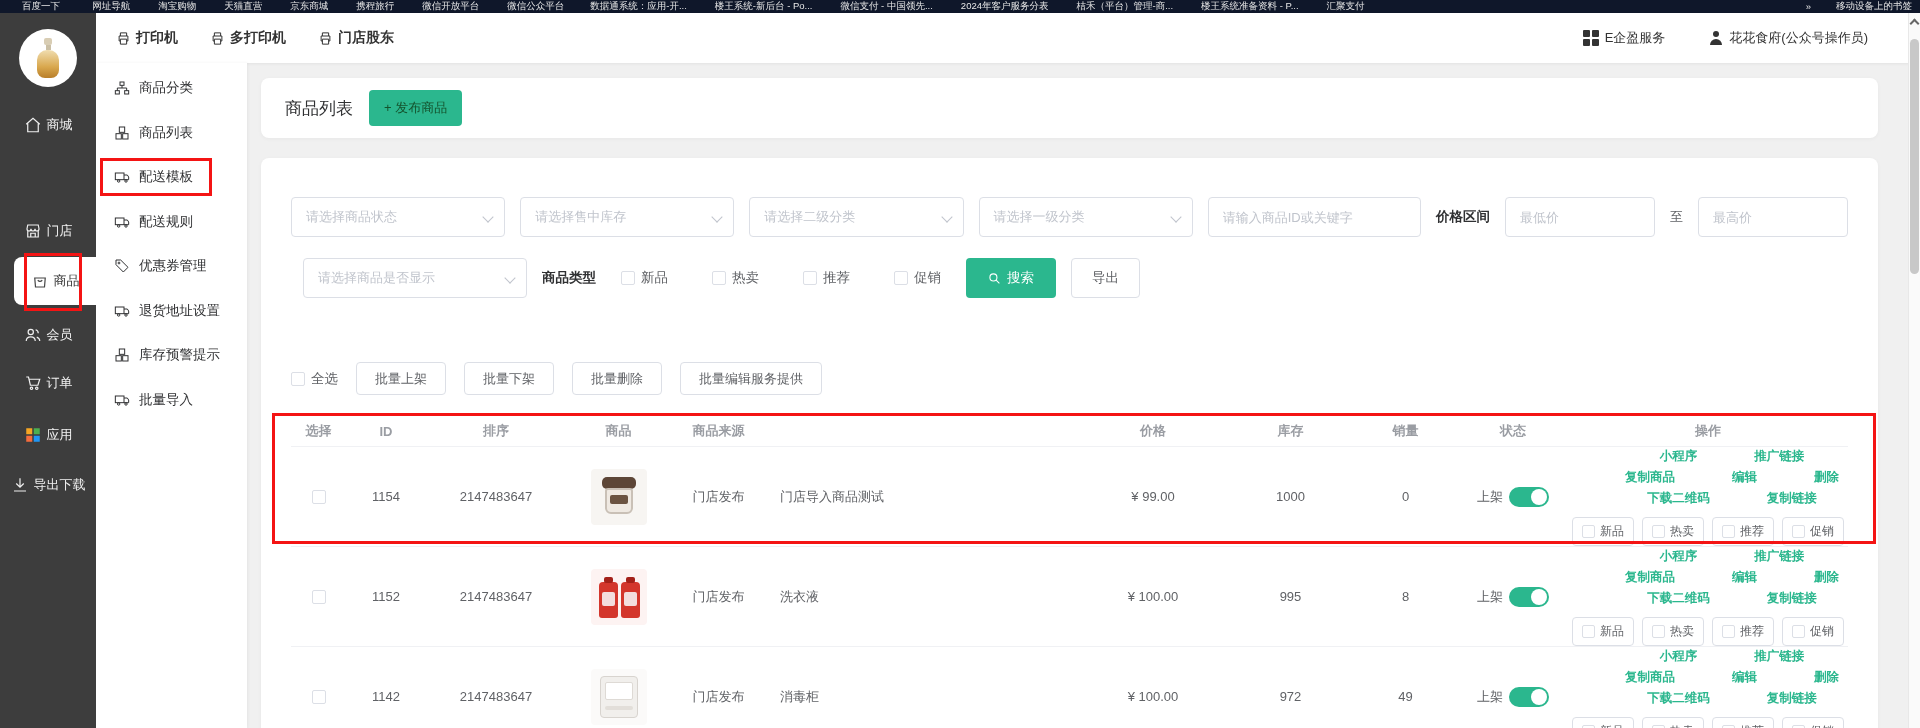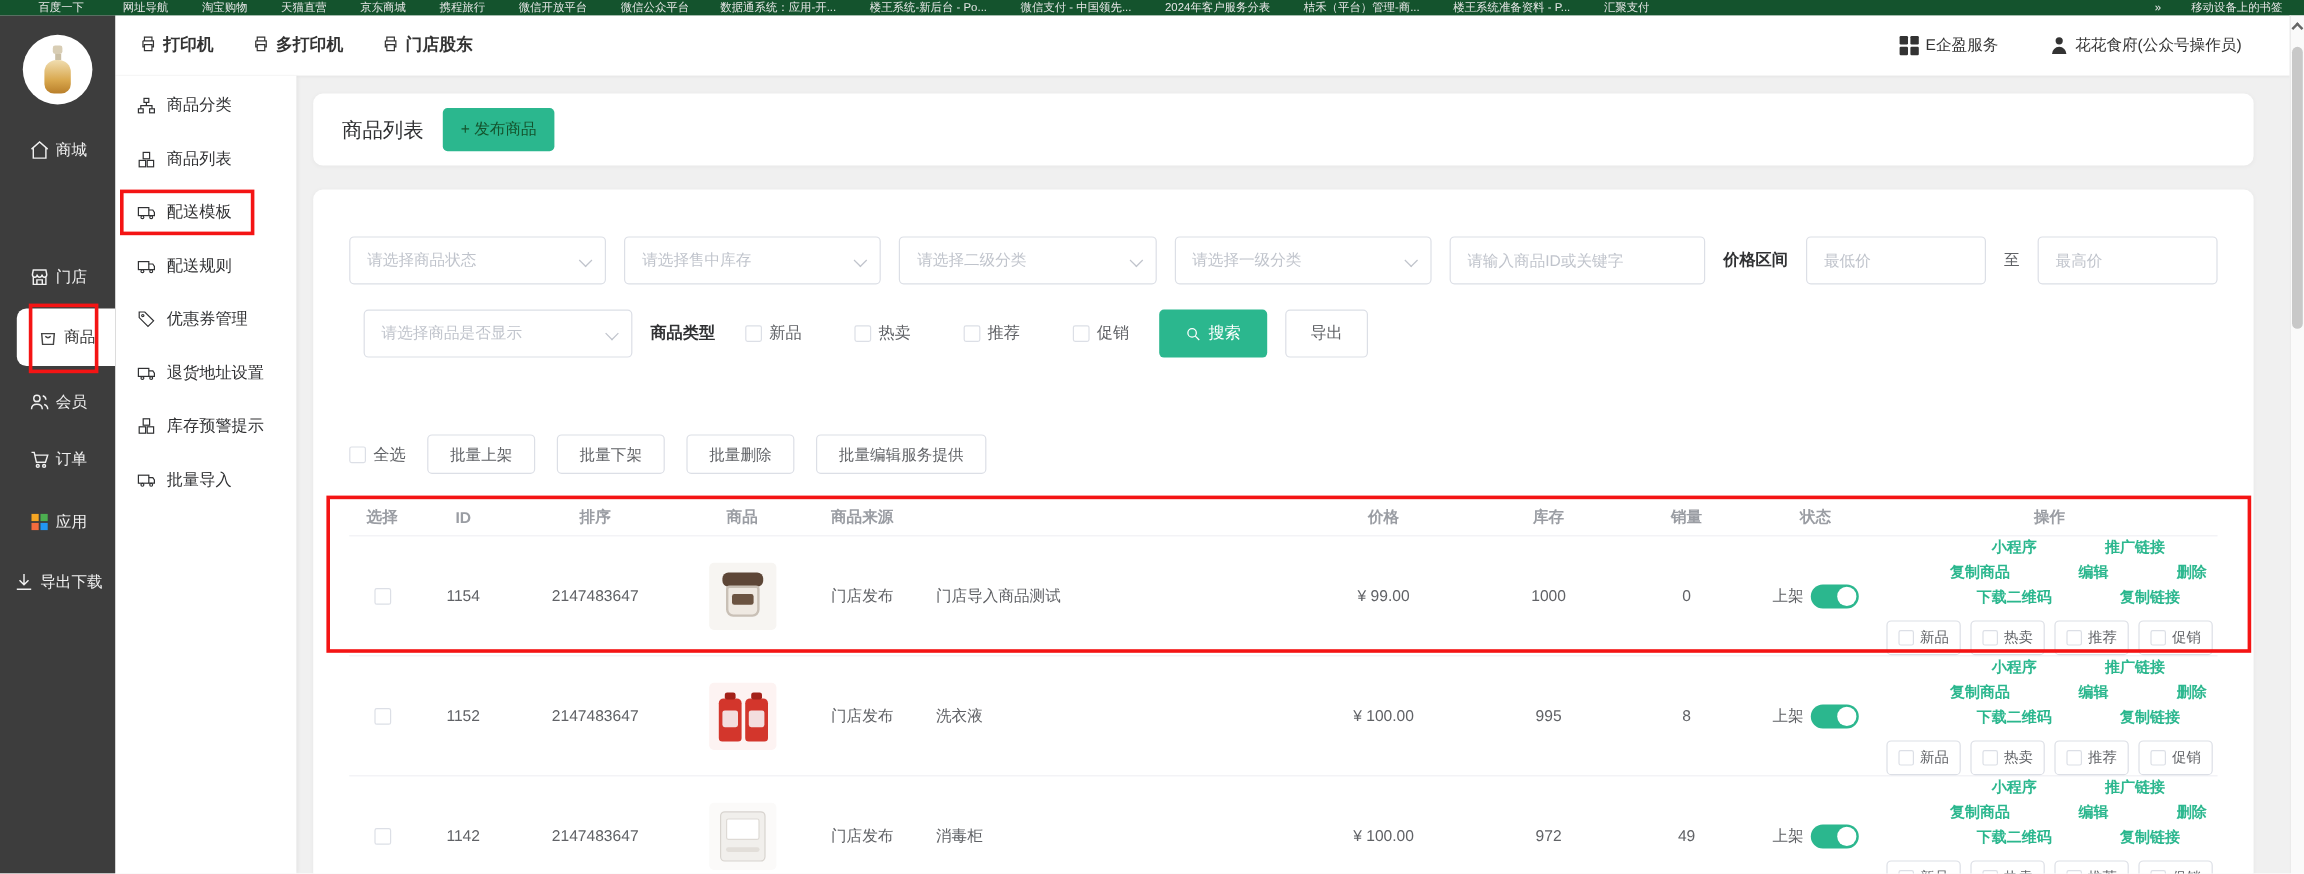--- a/index.html
+++ b/index.html
@@ -1,20 +1,20 @@
 <!DOCTYPE html>
 <html><head>
 <meta charset="utf-8">
 <style>
   * { margin:0; padding:0; box-sizing:border-box; }
   html,body { width:1920px; height:728px; overflow:hidden; font-family:"Liberation Sans","DejaVu Sans",sans-serif; }
   .page { position:relative; width:1920px; height:728px; background:#f0f0f0; }
 
   
-  .bookmarks { position:absolute; top:0; left:0; right:0; height:13px; background:#14532d; display:flex; align-items:center; gap:14px; padding:0 18px; overflow:hidden; }
+  .bookmarks { position:absolute; top:0; left:0; right:0; height:13px; background:#0f172a; display:flex; align-items:center; gap:14px; padding:0 8px; overflow:hidden; }
   .bm-item { display:inline-flex; align-items:center; gap:4px; color:#e6e6e6; font-size:9.5px; white-space:nowrap; }
   .bm-right { margin-left:auto; }
   .bm-ic { display:inline-block; width:10px; height:10px;margin-top:24px; }
   .bm-ic-globe { border:1px solid #9a9a9a; border-radius:50%; }
   .bm-ic-hao { width:auto; height:auto; color:#ff6a00; font-size:8px; font-weight:bold; }
   .bm-ic-taobao { background:#ff5000; border-radius:50%; }
   .bm-ic-tmall { background:#d7000f; border-radius:2px; }
   .bm-ic-jd { background:#d71f26; border-radius:2px; }
   .bm-ic-wechat { background:#3cba54; border-radius:50% 50% 50% 12%; }
   .bm-ic-dot { width:8px; height:8px; background:#52c41a; border-radius:50%; }
@@ -31,21 +31,21 @@
   .bottle .neck { width:5px; height:5px; background:#cabfa5; margin:0 auto; }
   .bottle .body { width:22px; height:28px; background:linear-gradient(180deg,#f0ddb0,#d9a84e 60%,#b97f2a); border-radius:10px 10px 8px 8px; }
   .s-item { height:48px; display:flex; flex-direction:column; align-items:center; justify-content:center; gap:2px; color:#f0f0f0; font-size:13px; cursor:pointer; }
   .s-item svg { width:18px; height:18px; stroke:#f0f0f0; fill:none; stroke-width:1.6; }
   .s-item.active { background:#fff; color:#333; margin-left:14px; border-radius:8px 0 0 8px; }
   .s-item.active svg { stroke:#444; }
   .s-row { display:flex; align-items:center; gap:5px; }
 
   
   .topbar { position:absolute; top:13px; left:96px; right:0; height:50px; background:#fff; display:flex; align-items:center; padding:0 52px 0 20px; z-index:1; box-shadow:0 1px 3px rgba(0,0,0,.06); }
-  .tb-link { display:flex; align-items:flex-start; gap:5px; font-size:14px; font-weight:bold; color:#333; margin-right:32px; cursor:pointer; }
+  .tb-link { display:flex; align-items:center; gap:5px; font-size:14px; font-weight:bold; color:#333; margin-right:32px; cursor:pointer; }
   .tb-link svg { width:15px; height:15px; stroke:#333; fill:none; stroke-width:1.6; }
   .tb-right { margin-left:auto; display:flex; align-items:center; gap:44px; }
   .tb-rlink { display:flex; align-items:center; gap:6px; font-size:13px; color:#333; cursor:pointer; }
   .grid-ic { display:inline-grid; grid-template-columns:7px 7px; grid-template-rows:7px 7px; gap:2px; }
   .grid-ic i { background:#333; border-radius:1px; }
   .person-ic { width:14px; height:14px; position:relative; }
   .person-ic::before { content:""; position:absolute; top:0; left:4px; width:6px; height:6px; border-radius:50%; background:#333; }
   .person-ic::after { content:""; position:absolute; bottom:0; left:1px; width:12px; height:6px; border-radius:6px 6px 0 0; background:#333; }
 
   

